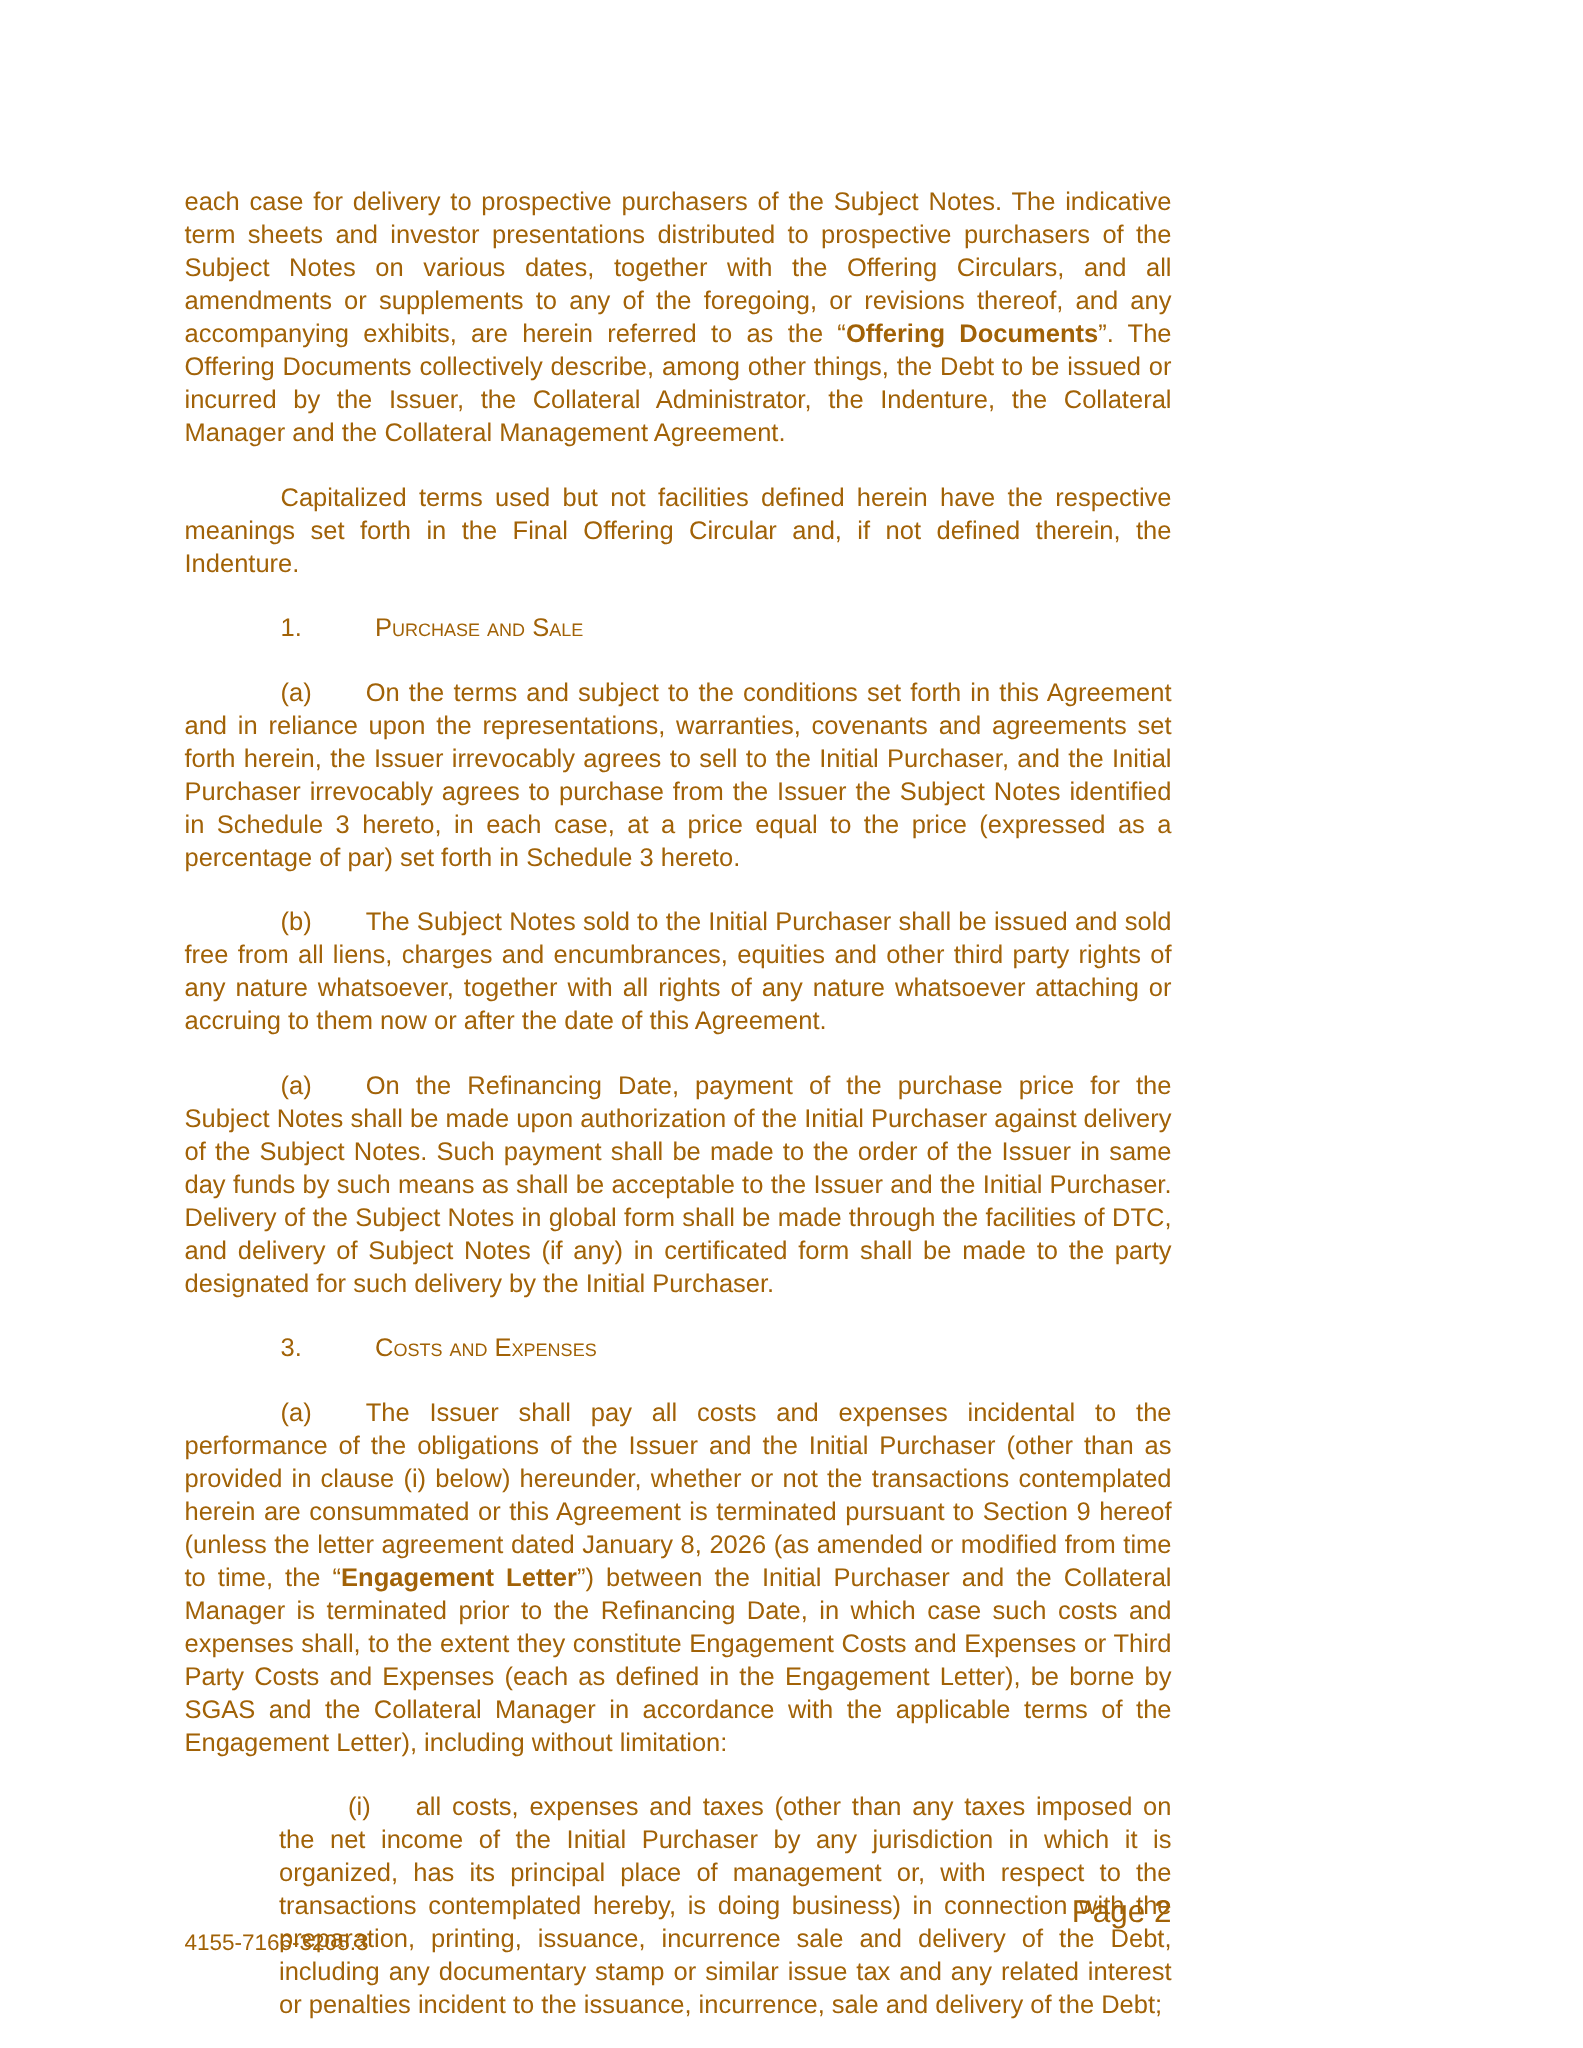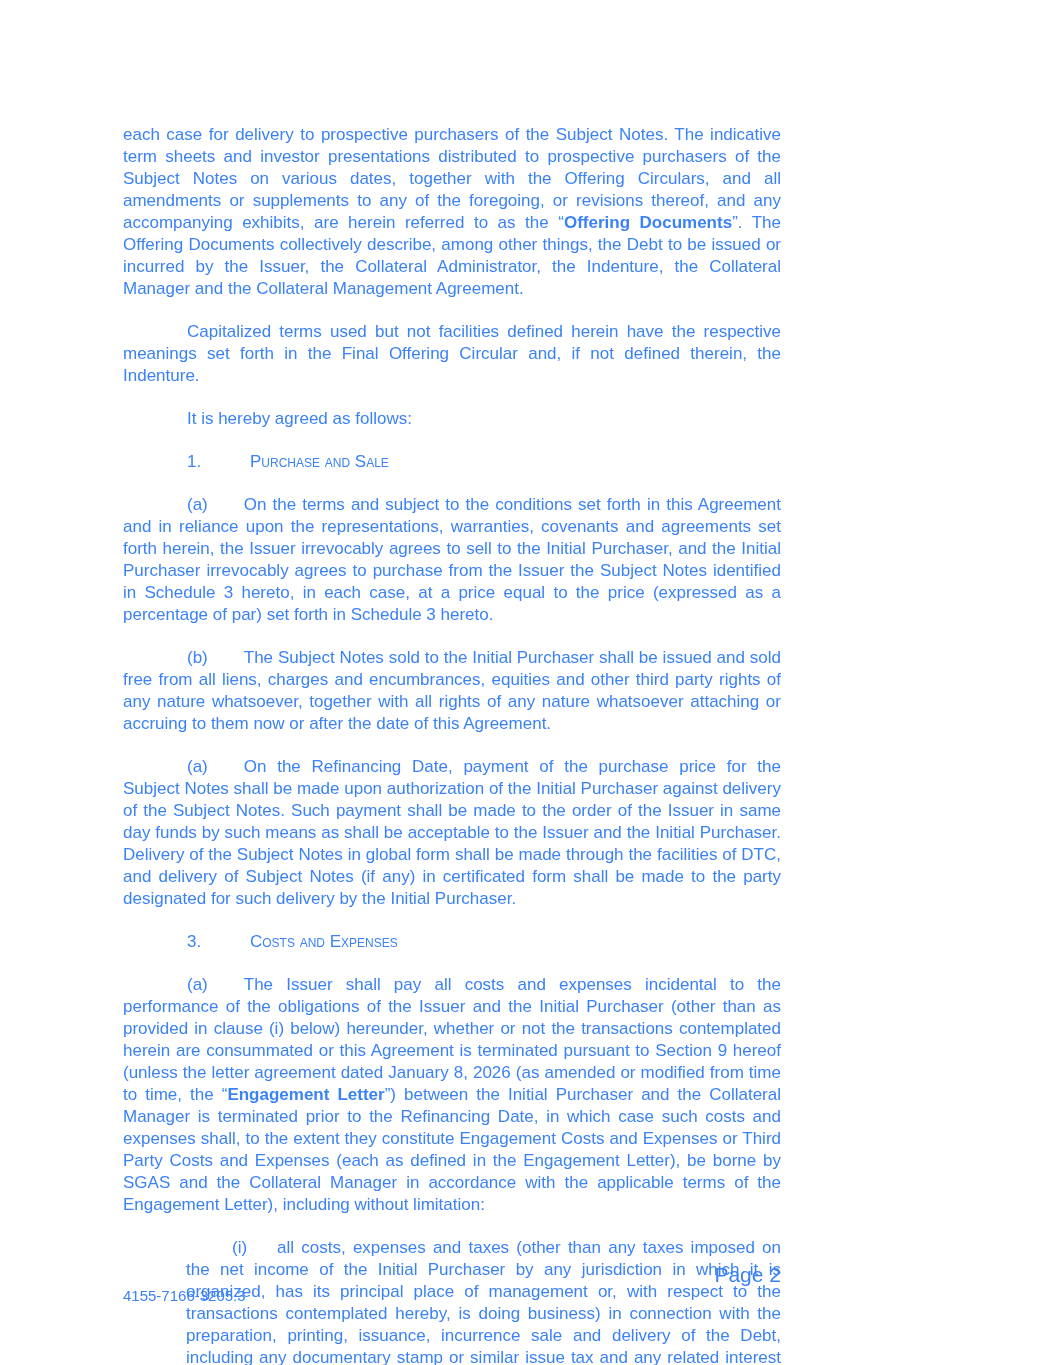--- a/index.html
+++ b/index.html
@@ -1,20 +1,20 @@
 <!DOCTYPE html>
 <html><head>
 <meta charset="utf-8">
 <style>
   html,body{margin:0;padding:0;background:#ffffff;}
   .page{
     position:relative;
     width:904px;height:1365px;
     background:#ffffff;
-    color:#3b82f6;
+    color:#a16207;
     font-family:"Liberation Sans", sans-serif;
     font-size:17px;
     line-height:22px;
     overflow:hidden;
   }
   .doc-body{
     position:absolute;
     left:123px;right:123px;top:124px;
   }
   p{margin:0 0 21px 0;}
@@ -37,21 +37,20 @@
 </head>
 <body>
 
 <div class="page">
   <div class="doc-body">
 
     <p class="para"><span>each case for delivery to prospective purchasers of the Subject Notes. The indicative term sheets and investor presentations distributed to prospective purchasers of the Subject Notes on various dates, together with the Offering Circulars, and all amendments or supplements to any of the foregoing, or revisions thereof, and any accompanying exhibits, are herein referred to as the “</span><span class="b">Offering Documents</span><span>”. The Offering Documents collectively describe, among other things, the Debt to be issued or incurred by the Issuer, the Collateral Administrator, the Indenture, the Collateral Manager and the Collateral Management Agreement.</span></p>
 
     <p class="para indent"><span>Capitalized terms used but not facilities defined herein have the respective meanings set forth in the Final Offering Circular and, if not defined therein, the Indenture.</span></p>
 
-    <p class="para indent"><span>It is hereby agreed as follows:</span></p>
 
     <p class="heading">
       <span class="h-num">1.</span><span class="h-title">Purchase and Sale</span>
     </p>
 
     <p class="para indent"><span>(a)</span><span style="display: inline-block; width: 36px;"></span><span>On the terms and subject to the conditions set forth in this Agreement and in reliance upon the representations, warranties, covenants and agreements set forth herein, the Issuer irrevocably agrees to sell to the Initial Purchaser, and the Initial Purchaser irrevocably agrees to purchase from the Issuer the Subject Notes identified in </span><span class="u">Schedule 3</span><span> hereto, in each case, at a price equal to the price (expressed as a percentage of par) set forth in </span><span class="u">Schedule 3</span><span> hereto.</span></p>
 
     <p class="para indent"><span>(b)</span><span style="display: inline-block; width: 36px;"></span><span>The Subject Notes sold to the Initial Purchaser shall be issued and sold free from all liens, charges and encumbrances, equities and other third party rights of any nature whatsoever, together with all rights of any nature whatsoever attaching or accruing to them now or after the date of this Agreement.</span></p>
 
 

